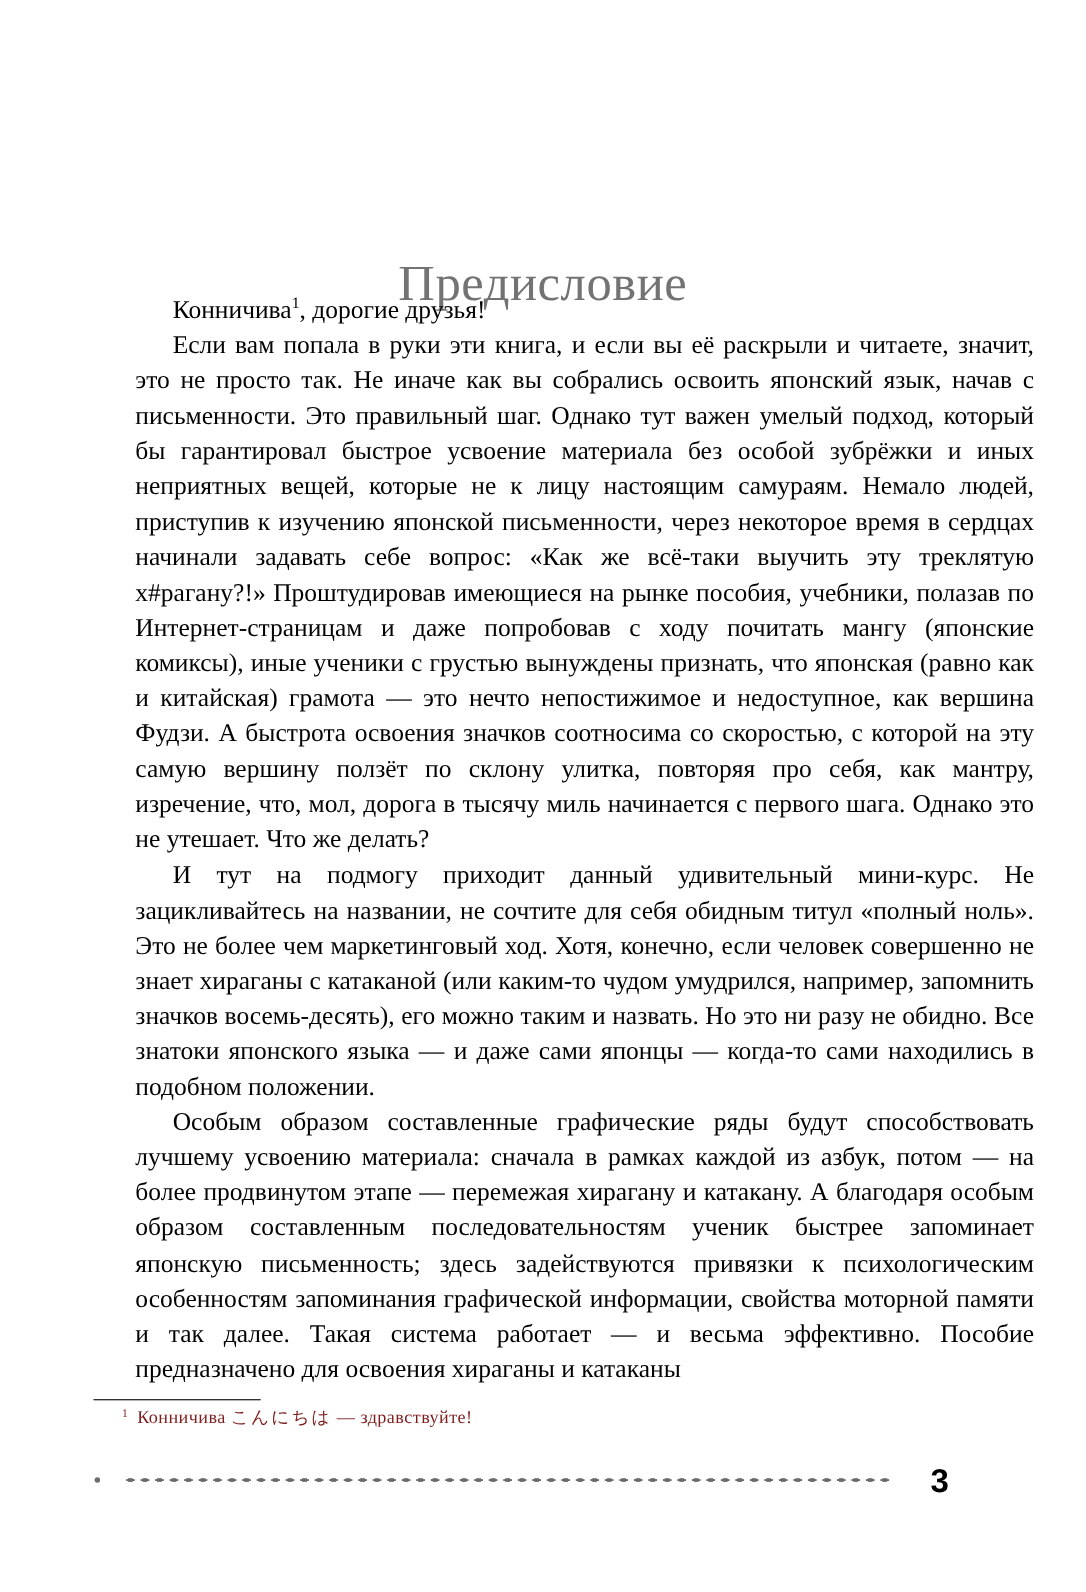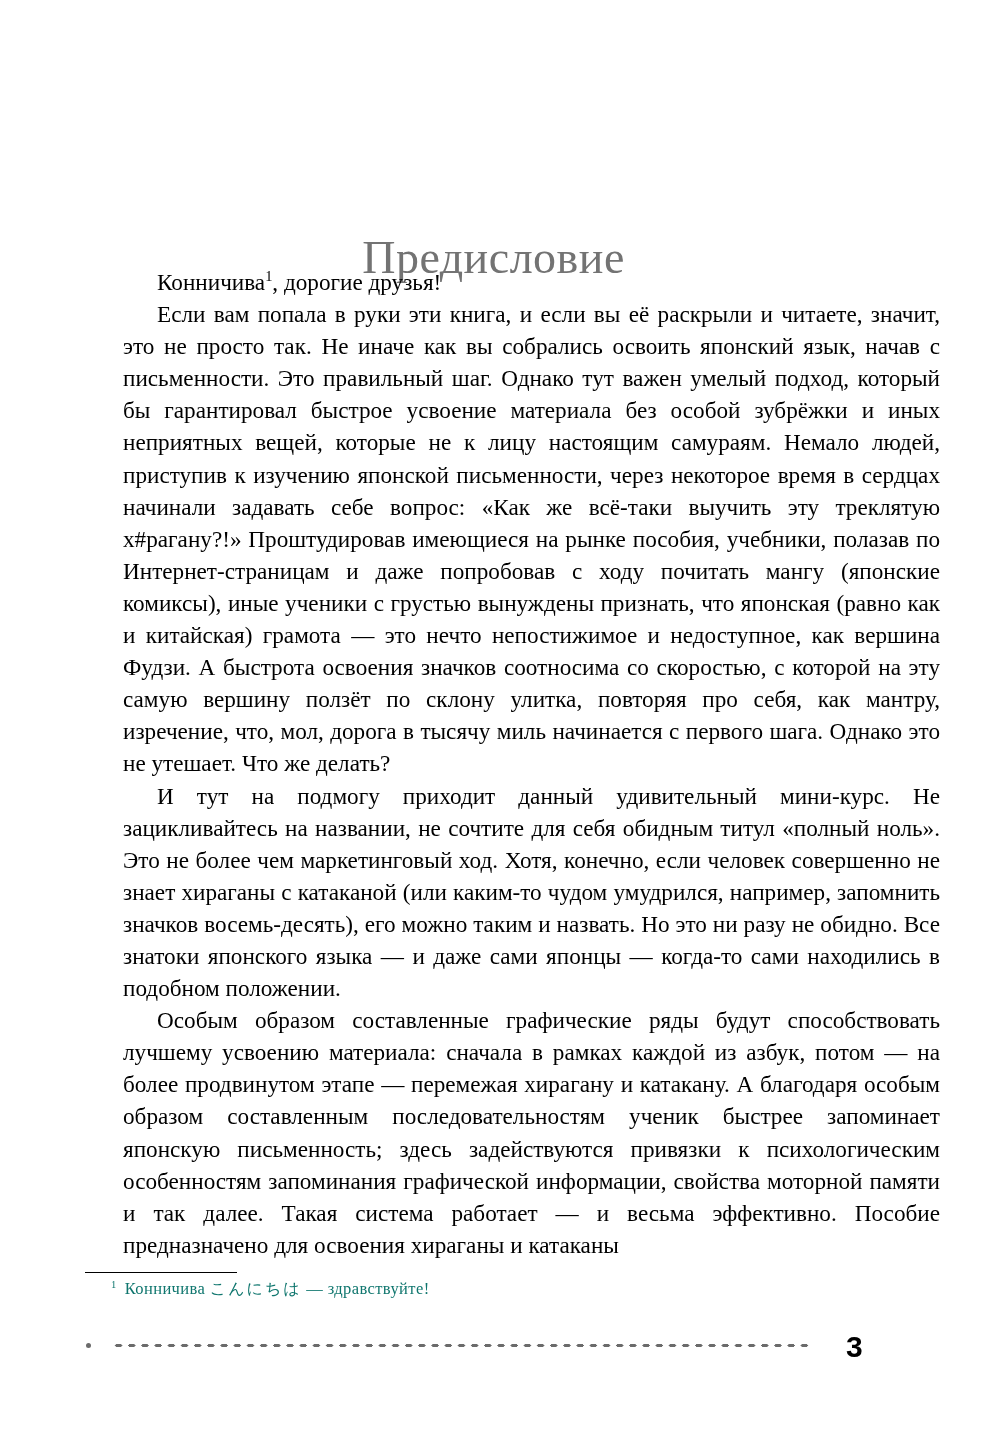--- a/index.html
+++ b/index.html
@@ -81,21 +81,21 @@
     background: #000000;
     margin: 0 0 6px 0;
   }
 
   .footnote-text {
     margin: 0;
     padding-left: 26px;
     font-size: 16.5px;
     line-height: 20px;
     font-family: "Liberation Serif", "DejaVu Serif", serif;
-    color: #0f766e;
+    color: #7f1d1d;
     letter-spacing: 0.4px;
   }
 
   .footnote-text .fn-num {
     font-size: 0.64em;
     vertical-align: super;
     line-height: 0;
     margin-right: 8px;
   }
 

